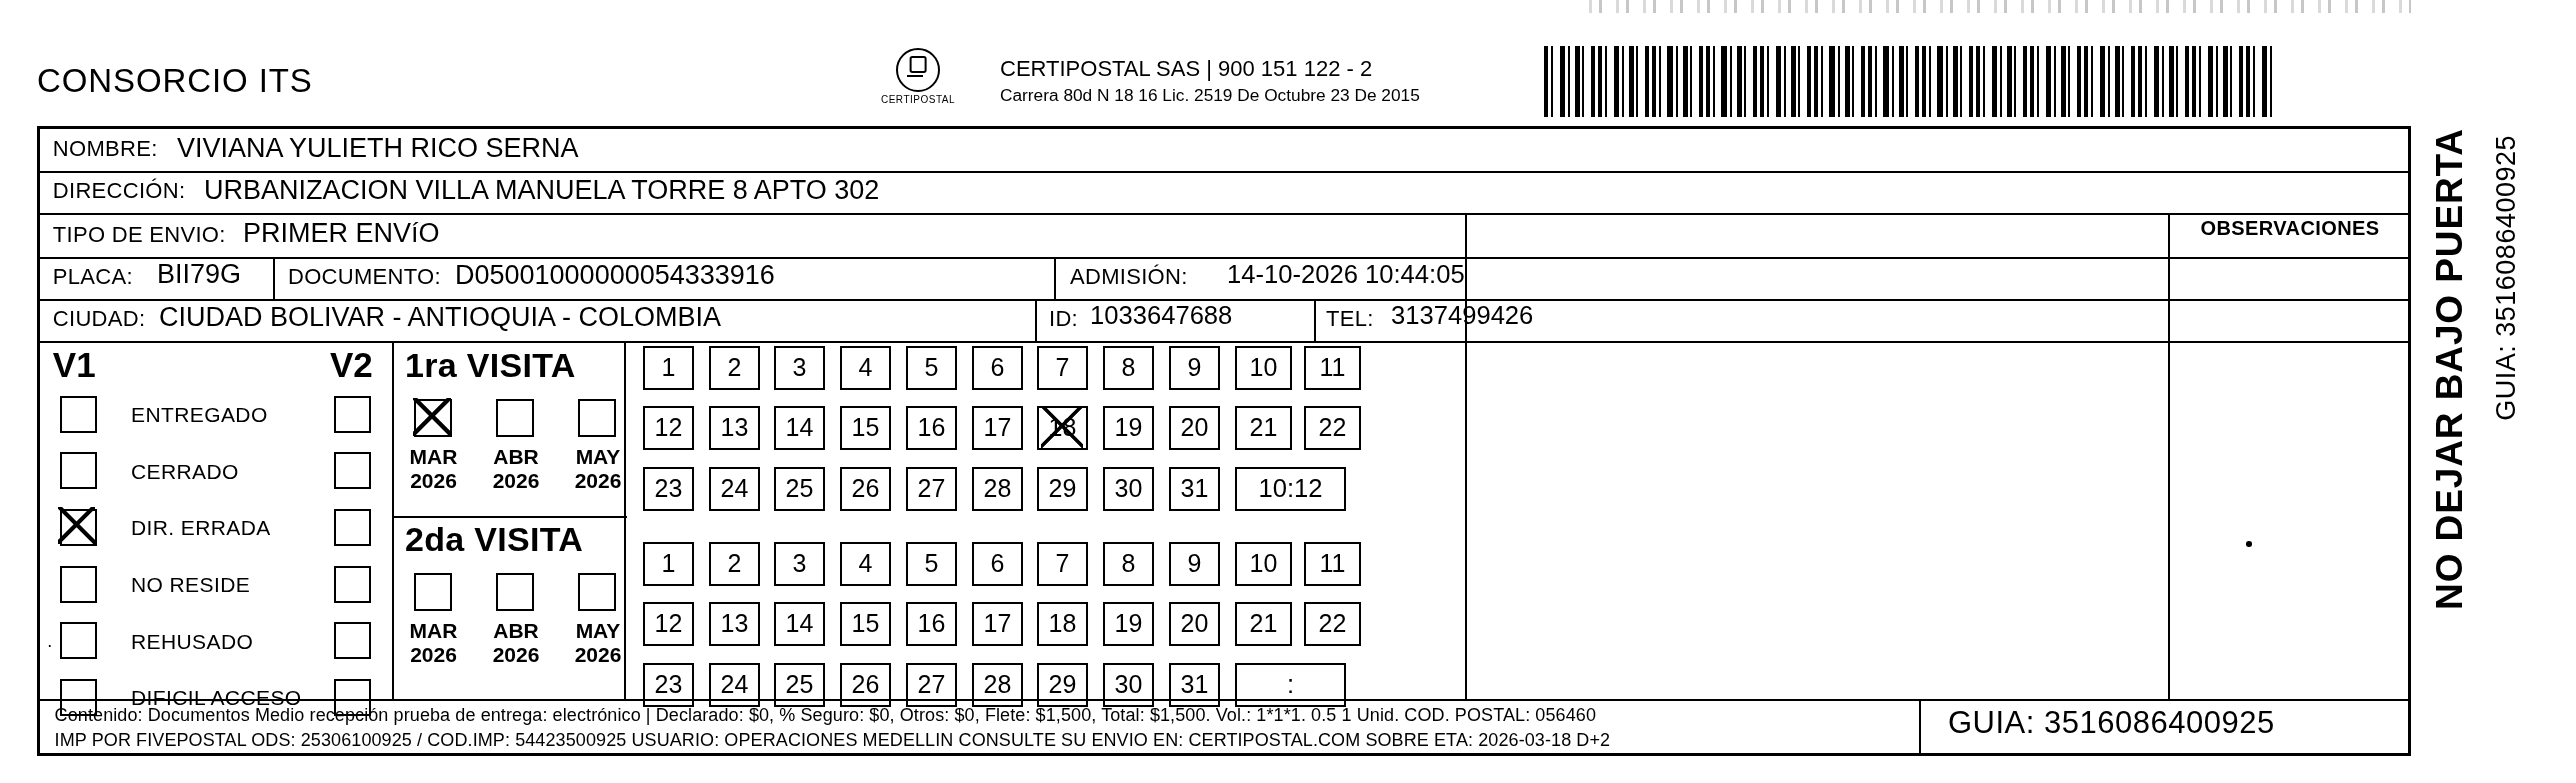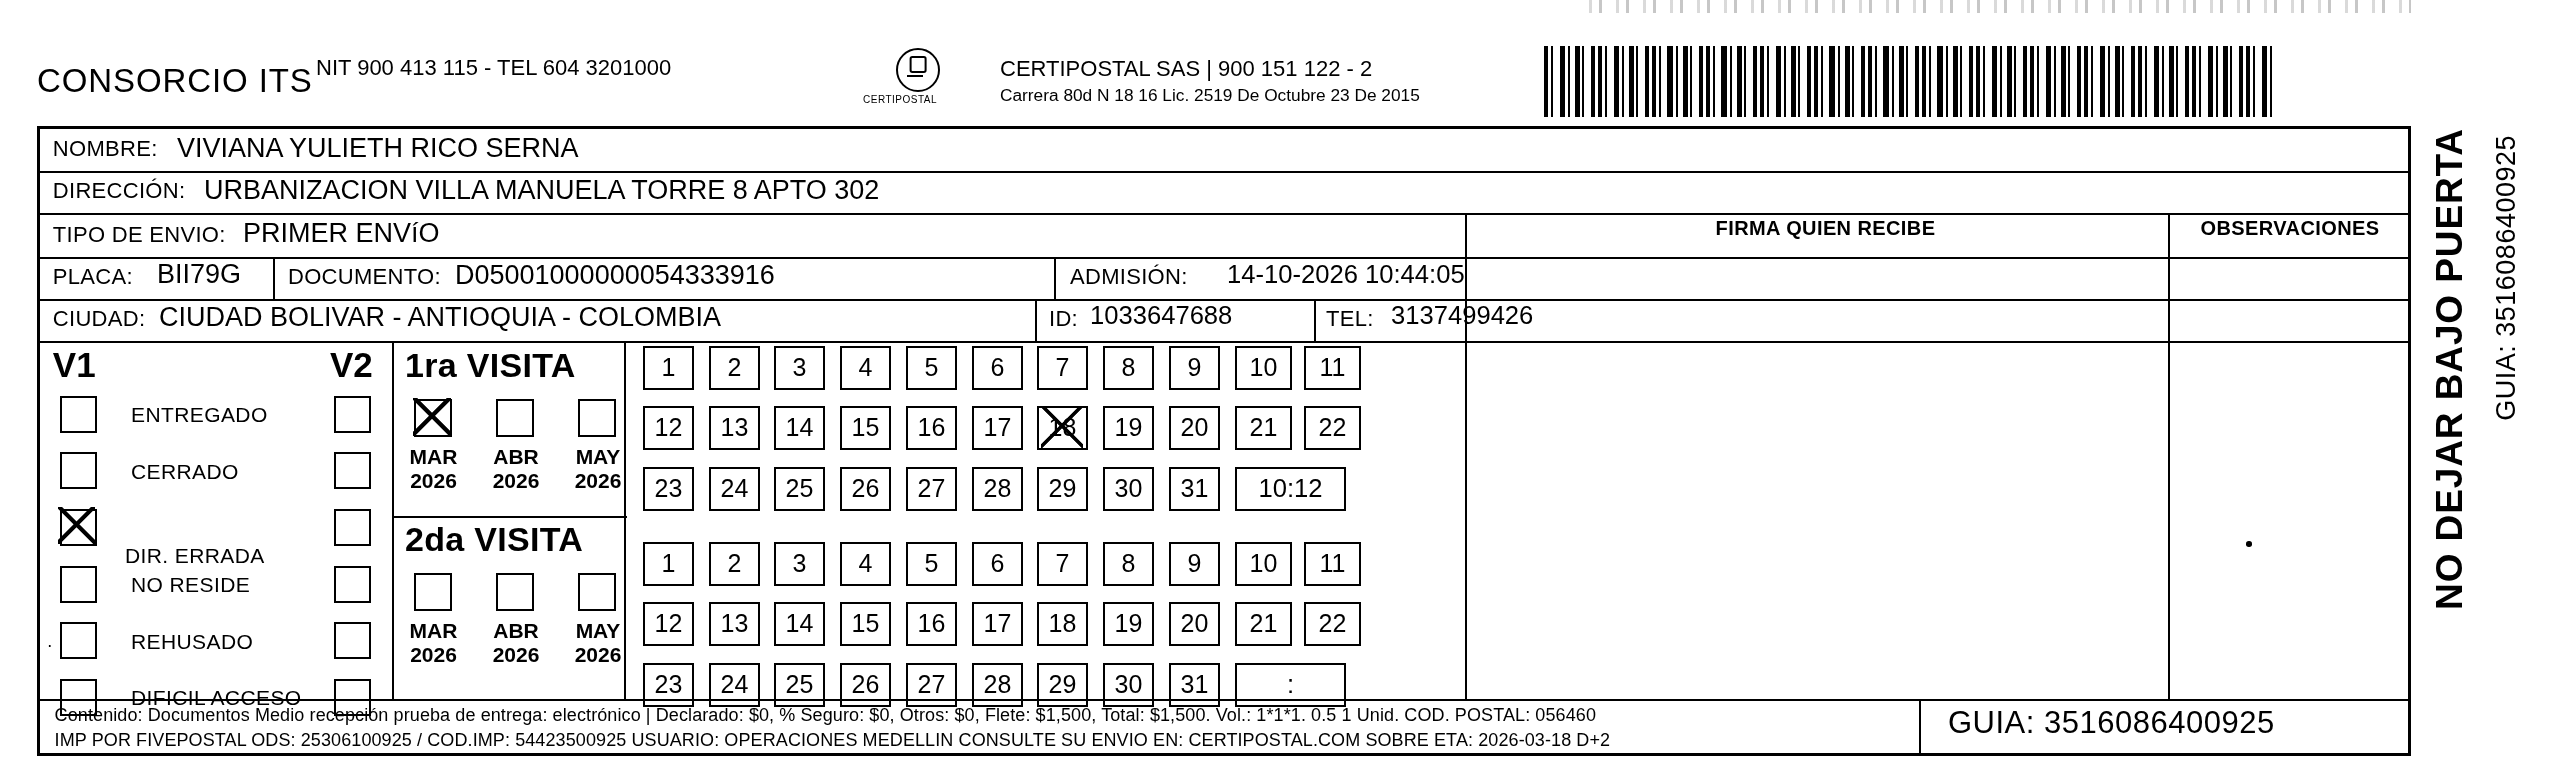--- a/index.html
+++ b/index.html
@@ -40,21 +40,21 @@
     left: 279px;
     top: 7.3px;
     font-size: 22px;
     line-height: 29px;
   }
   .logo-wrap {
     position: absolute;
     left: 826px;
     top: 0px;
     width: 110px;
-    text-align: left;
+    text-align: center;
   }
   .logo-circ {
     width: 40px;
     height: 40px;
     border: 2.7px solid #000;
     border-radius: 50%;
     margin: 1.8px auto 0 auto;
     position: relative;
   }
   .logo-circ::before {
@@ -281,21 +281,20 @@
 </head>
 <body>
 
 <div class="sheet">
 
   <div class="top-fragment"></div>
 
   <div class="header">
     <div class="consorcio">CONSORCIO ITS</div>
     <div class="nit-block">
-      <div>NIT 900 413 115 - TEL 604 3201000</div>
     </div>
     <div class="logo-wrap">
       <div class="logo-circ"></div>
       <div class="logo-text">CERTIPOSTAL</div>
     </div>
     <div class="certi-block">
       <div>CERTIPOSTAL SAS | 900 151 122 - 2</div>
       <div class="sub">Carrera 80d N 18 16  Lic. 2519 De Octubre 23 De 2015</div>
     </div>
     <div class="barcode"></div>
@@ -351,21 +350,21 @@
 
       <div class="chk" style="left:20px; top:55px;"></div>
       <div class="opt-label" style="left:91px; top:62px;">ENTREGADO</div>
       <div class="chk" style="left:294px; top:55px;"></div>
 
       <div class="chk" style="left:20px; top:111px;"></div>
       <div class="opt-label" style="left:91px; top:119px;">CERRADO</div>
       <div class="chk" style="left:294px; top:111px;"></div>
 
       <div class="chk marked" style="left:20px; top:168px;"></div>
-      <div class="opt-label" style="left:85px; top:175px;margin-top:28px;">DIR. ERRADA</div>
+      <div class="opt-label" style="left:91px; top:175px;">DIR. ERRADA</div>
       <div class="chk" style="left:294px; top:168px;"></div>
 
       <div class="chk" style="left:20px; top:225px;"></div>
       <div class="opt-label" style="left:91px; top:232px;">NO RESIDE</div>
       <div class="chk" style="left:294px; top:225px;"></div>
 
       <div class="chk" style="left:20px; top:281px;"></div>
       <div class="tiny-dots" style="left:7.3px; top:290px;">.</div>
       <div class="opt-label" style="left:91px; top:289px;text-align:right;">REHUSADO</div>
       <div class="chk" style="left:294px; top:281px;"></div>
@@ -467,21 +466,20 @@
         <div class="day" style="left: 263px; top: 121px;">27</div>
         <div class="day" style="left: 329px; top: 121px;">28</div>
         <div class="day" style="left: 394px; top: 121px;">29</div>
         <div class="day" style="left: 460px; top: 121px;">30</div>
         <div class="day" style="left: 526px; top: 121px;">31</div>
         <div class="timebox" style="left: 592px; top: 121px;">:</div>
       </div>
 
     <div class="vline" style="left:1425px; top:212px; height:358px;"></div>
 
-    <div class="firma-head" style="left:1443px; top:88px; width:685px;">FIRMA QUIEN RECIBE</div>
     <div class="vline" style="left:1425px; top:84px; height:128px;"></div>
     <div style="position:absolute; left:1425px; top:212px; width:703px; height:358px;"></div>
 
     <div class="vline" style="left:2128px; top:84px; height:486px;"></div>
     <div class="obs-head" style="left:2135px; top:88px; width:230px;">OBSERVACIONES</div>
     <div style="position:absolute; left:2128px; top:212px; width:237px; height:358px;"></div>
 
     <div class="row-line" style="top:570px;"></div>
 
     <div class="footer">

